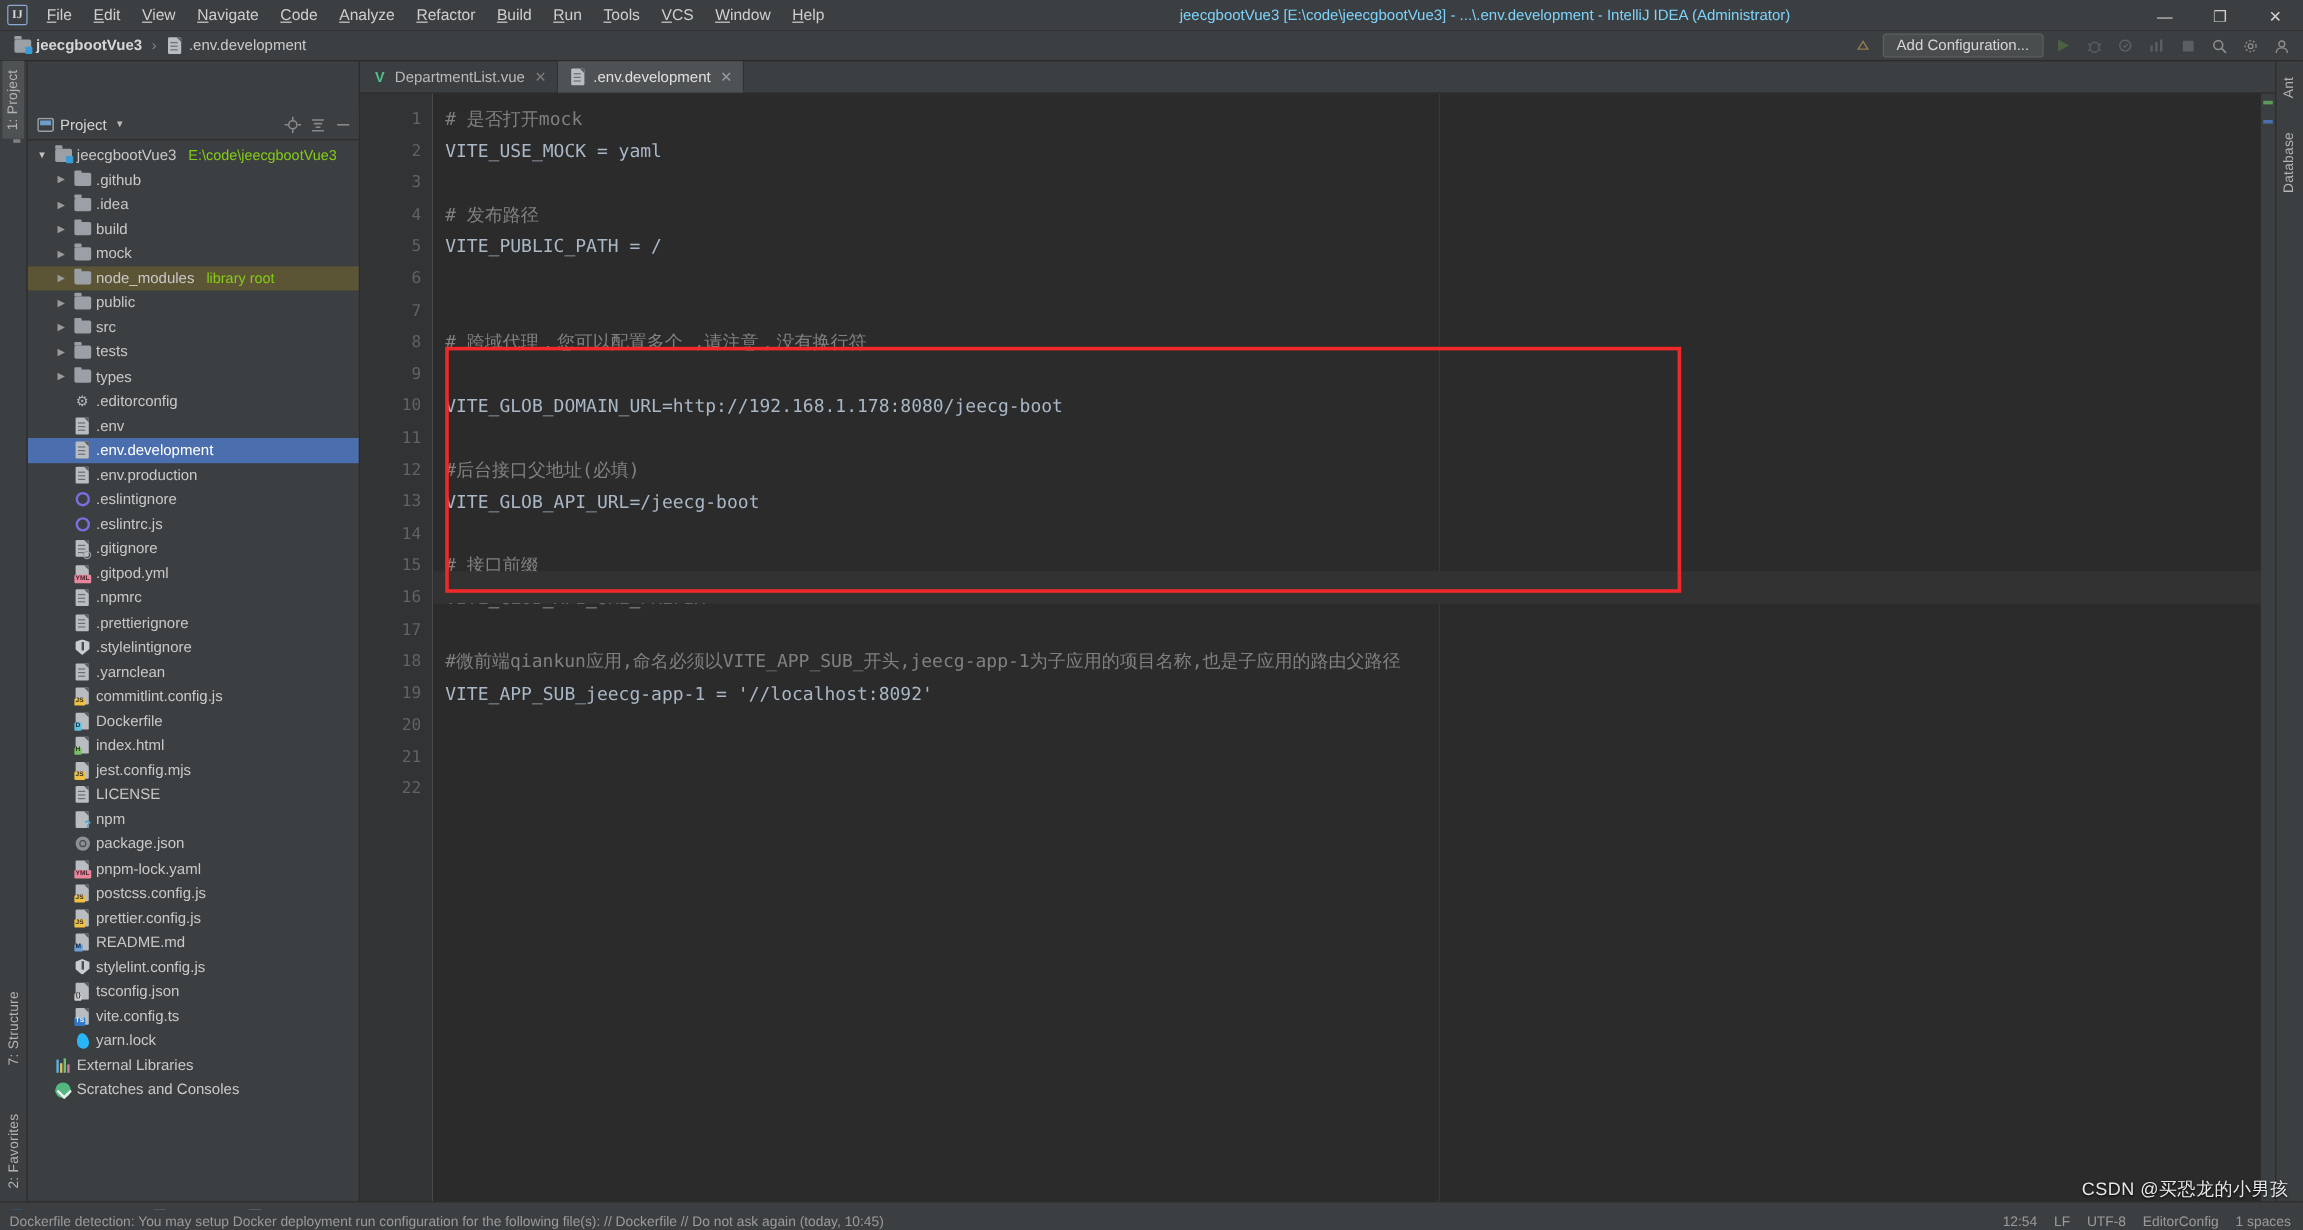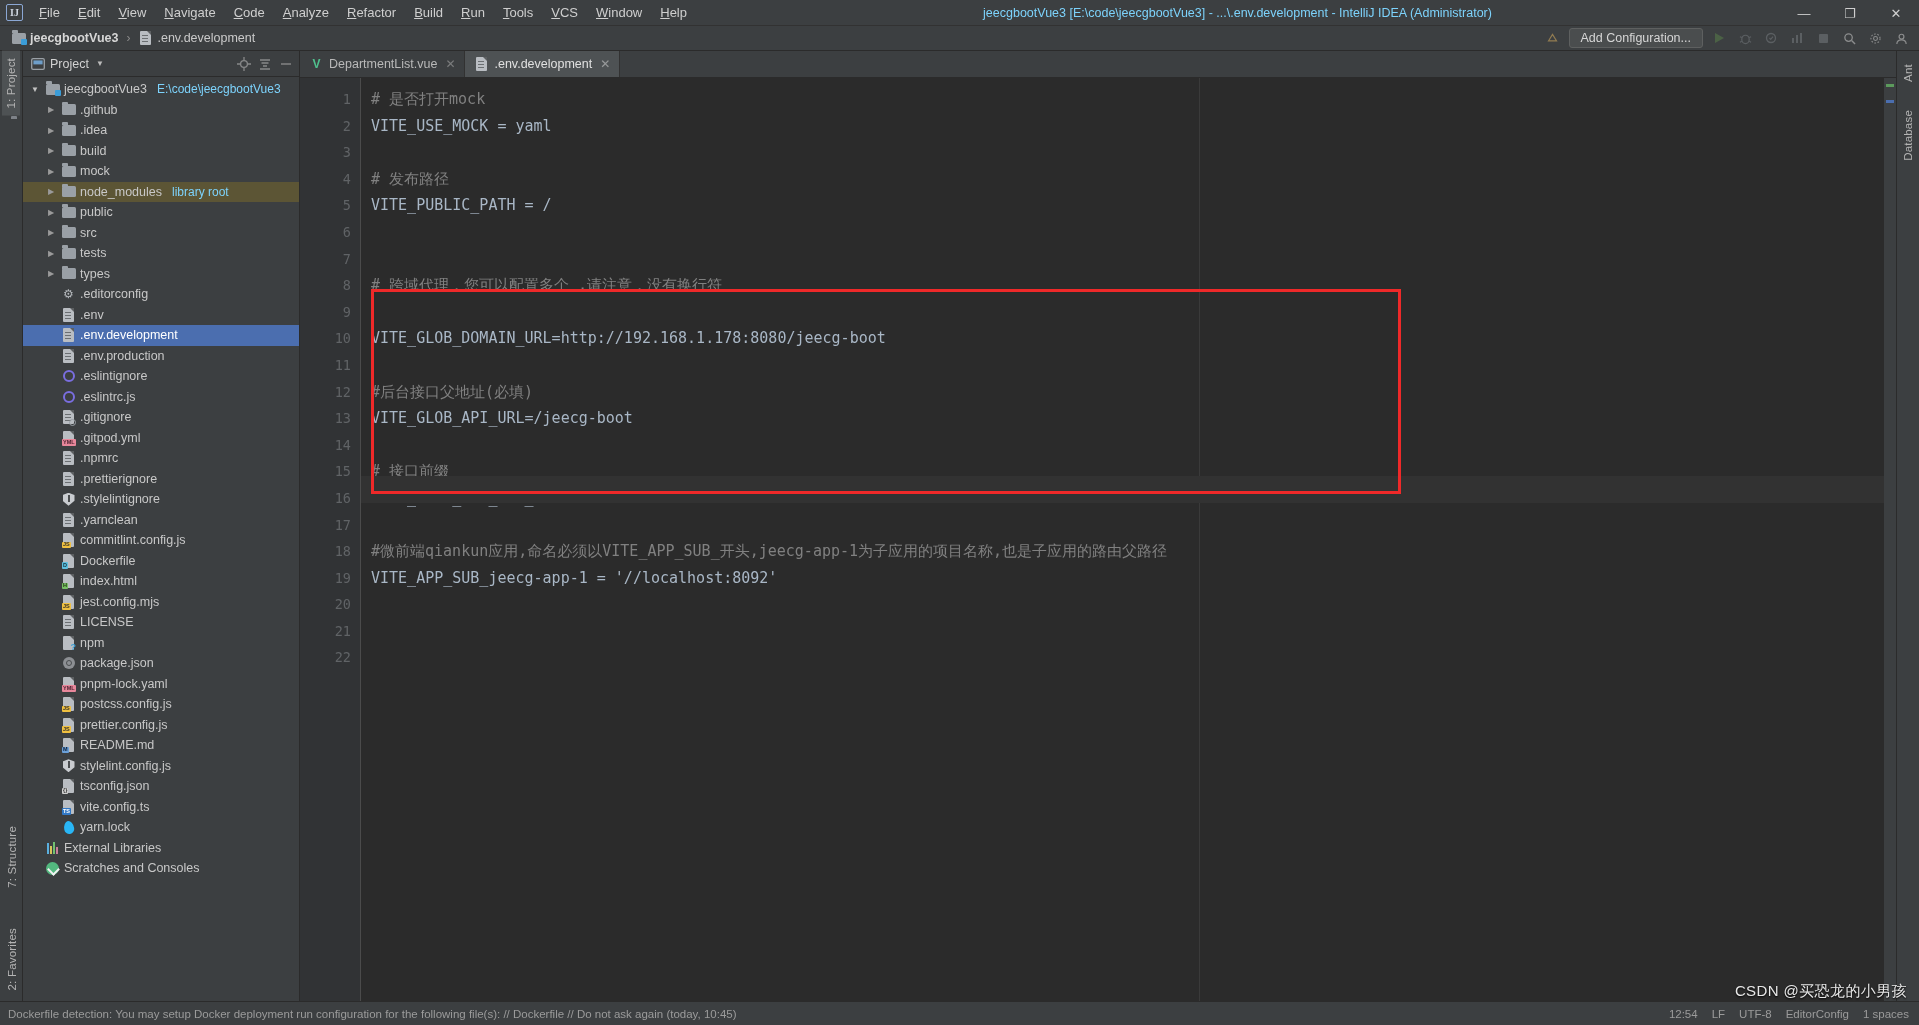--- a/index.html
+++ b/index.html
@@ -71,41 +71,41 @@
   .rail-icon{font-size:11px;opacity:.7;padding:3px 0;}
   .rail-bottom { position:absolute; bottom:4px; left:0; width:23px; display:flex;flex-direction:column;align-items:center; }
 
   
   .project-panel {
     width:277px;background:#3c3f41;display:flex;flex-direction:column;
     border-right:1px solid #2b2b2b;flex:0 0 277px;min-height:0;
   }
   .pp-header {
     height:26px;display:flex;align-items:center;padding:0 4px 0 7px;
-    border-bottom:1px solid #2b2b2b;background:#3c3f41;gap:5px;
+    border-bottom:1px solid #2b2b2b;background:#3c3f41;gap:5px;margin-top:40px;
   }
   .pp-title { font-size:12.5px;color:#d2d2d2; }
   .pp-hdr-icons{margin-left:auto;display:flex;gap:2px;align-items:center;}
   .pp-ic{width:19px;height:19px;display:flex;align-items:center;justify-content:center;opacity:.65;font-size:12px;}
   .tree { flex:1; overflow:hidden; padding-top:2px; font-size:12.5px; }
   .row {
     height:20.5px;display:flex;align-items:center;gap:4px;padding-left:6px;white-space:nowrap;
     color:#c8c8c8;
   }
   .row.sel { background:#4b6eaf; color:#ffffff; }
   .row.hl  { background:#5c5535; }
   .arrow {
     width:12px;height:12px;display:inline-flex;align-items:center;justify-content:center;
     font-size:8px;color:#9a9a9a;flex:0 0 12px;
   }
   .arrow.down{color:#c2c2c2;}
   .spacer{width:12px;flex:0 0 12px;}
   .ic { width:15px;height:15px;flex:0 0 15px;display:flex;align-items:center;justify-content:center;position:relative;}
   .lbl { line-height:14px; }
-  .muted { color:#7dd3fc; font-size:12px; margin-left:6px; }
+  .muted { color:#84cc16; font-size:12px; margin-left:6px; }
 
   
   .folder{width:14px;height:11px;background:#9aa0a6;border-radius:1.5px;position:relative;}
   .folder:before{content:"";position:absolute;left:0;top:-2.5px;width:6px;height:3px;background:#9aa0a6;border-radius:1px 1px 0 0;}
   .folder.src:after{content:"";position:absolute;right:-1px;bottom:-1px;width:6px;height:6px;background:#3b9dd8;border-radius:1px;}
   
   .file{width:11px;height:14px;background:#b9bdc2;border-radius:1px;position:relative;}
   .file:after{content:"";position:absolute;right:0;top:0;border-width:0 4px 4px 0;border-style:solid;border-color:transparent #5c5f61 transparent transparent;}
   .file .lines{position:absolute;left:2px;top:4px;width:6px;height:1px;background:#6b6f72;box-shadow:0 3px 0 #6b6f72,0 6px 0 #6b6f72;}
   .file .tag{
@@ -185,21 +185,21 @@
   }
   .sb-item{display:flex;align-items:center;gap:4px;}
   .sb-box{width:12px;height:12px;border:1px solid #8a8d90;border-radius:2px;display:flex;align-items:center;justify-content:center;font-size:7px;}
   .ts-ic{width:12px;height:12px;background:#3178c6;border-radius:2px;color:#fff;font-size:7.5px;font-weight:bold;display:flex;align-items:center;justify-content:center;}
   .term-ic{width:13px;height:11px;border:1px solid #9aa0a6;border-radius:2px;position:relative;}
   .term-ic:after{content:">";position:absolute;left:1.5px;top:-1.5px;font-size:8px;color:#9aa0a6;}
 
   
   .notify{
     position:absolute;left:0;right:0;bottom:0;height:17px;background:#3c3f41;
-    display:flex;align-items:flex-start;font-size:11.5px;color:#9b9b9b;padding-left:8px;white-space:nowrap;
+    display:flex;align-items:flex-end;font-size:11.5px;color:#9b9b9b;padding-left:8px;white-space:nowrap;
   }
   .notify-right{margin-left:auto;display:flex;gap:14px;padding-right:10px;color:#9b9b9b;}
 
   
   .watermark{
     position:absolute;right:12px;bottom:24px;font-size:15px;color:#d8d8d8;
     text-shadow:0 1px 2px #000;letter-spacing:.4px;
   }
   .watermark .csdn{color:#e8e8e8;}
 </style>

